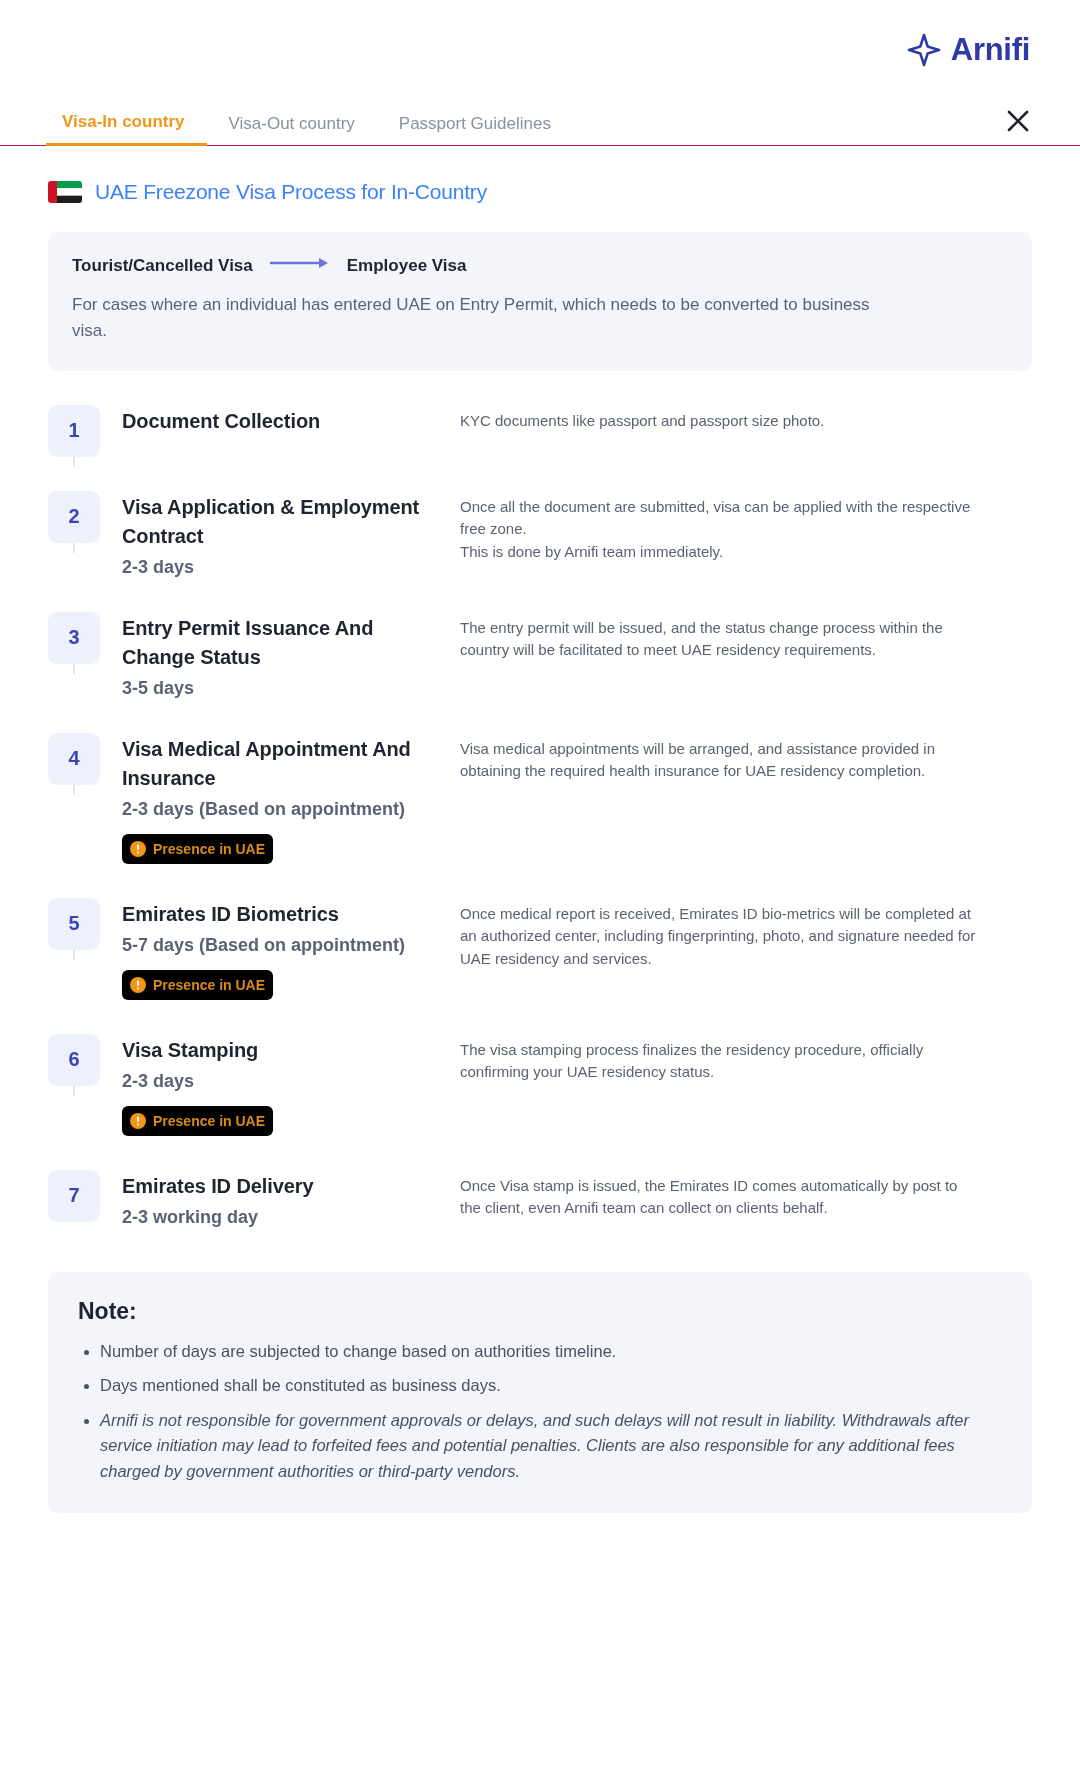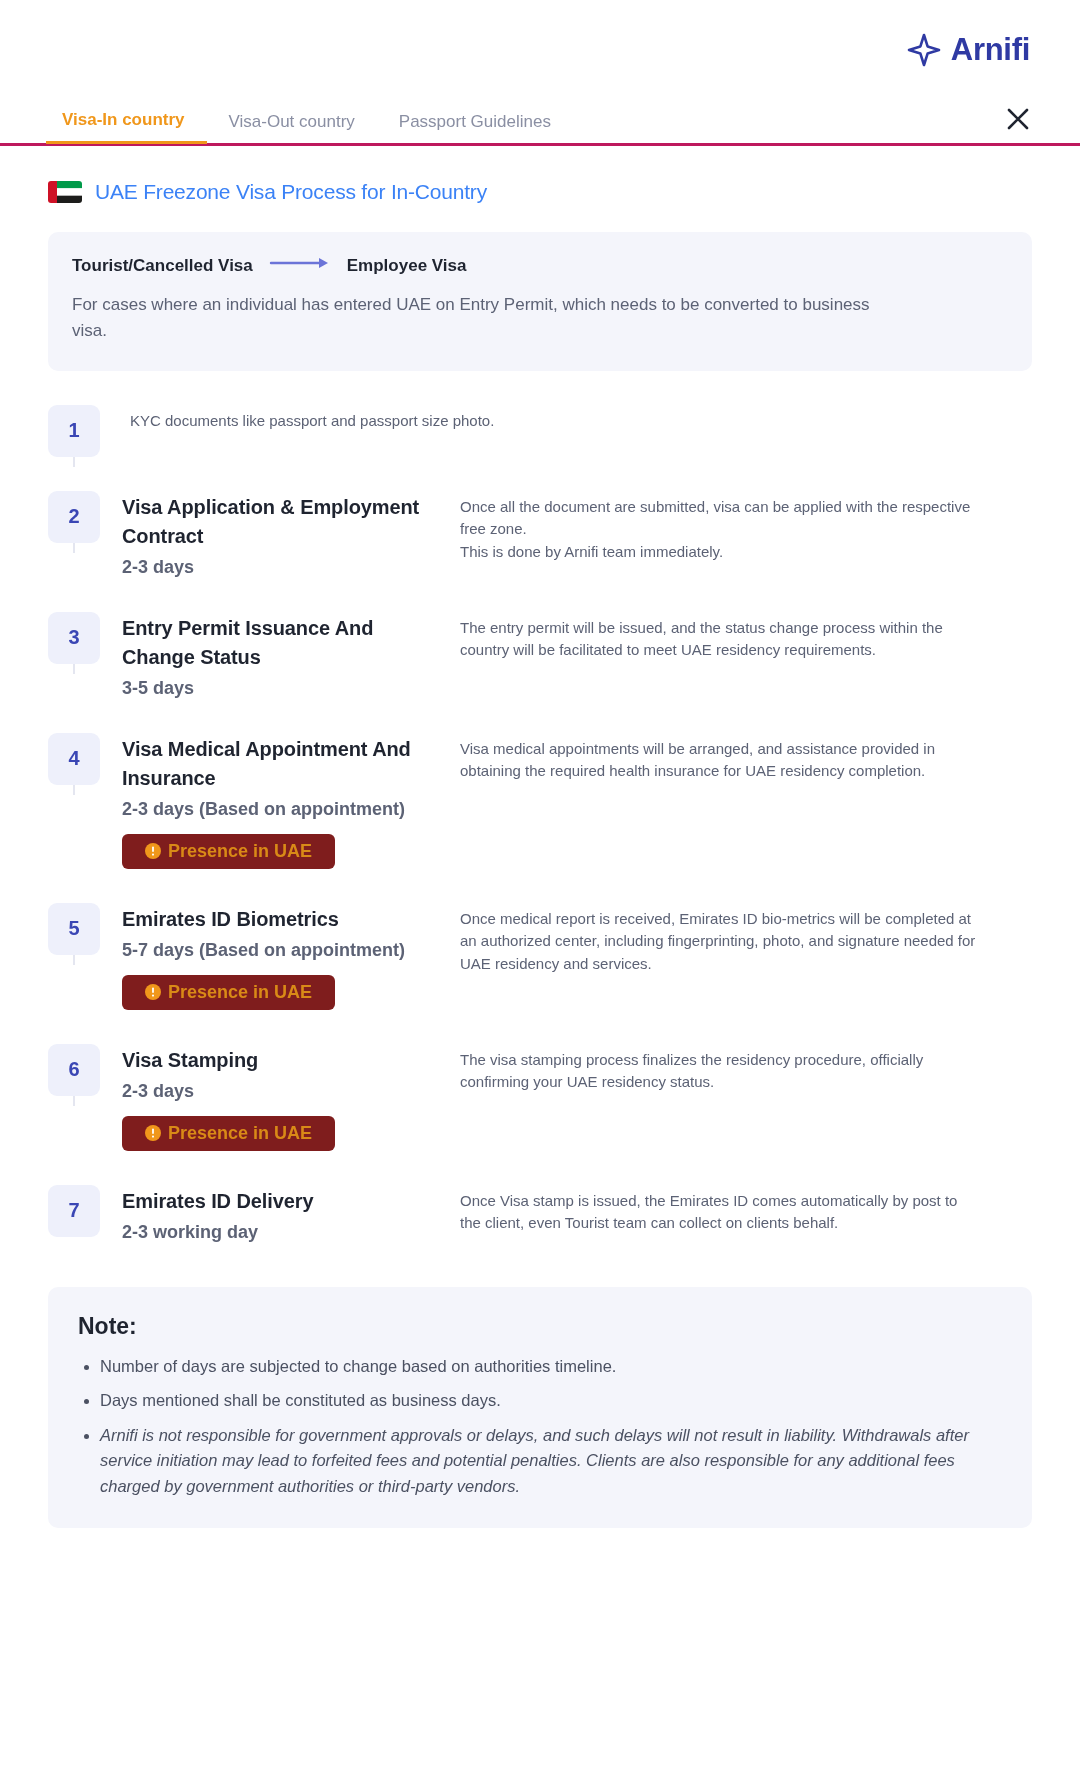--- a/index.html
+++ b/index.html
@@ -32,21 +32,21 @@
     letter-spacing: -0.3px;
   }
 
   
   .tabbar {
     position: relative;
     display: flex;
     align-items: flex-end;
     gap: 0;
     padding: 0 46px;
-    border-bottom: 3px solid #be185d;
+    border-bottom: 1px solid #be185d;
     height: 46px;
   }
   .tab {
     font-size: 17px;
     color: #8a8fa3;
     padding: 0 22px 13px 22px;
     cursor: pointer;
     white-space: nowrap;
     line-height: 1;
   }
@@ -169,25 +169,25 @@
   .step-duration {
     font-size: 18px;
     font-weight: 700;
     color: #5c6275;
     margin-top: 6px;
   }
   .presence-chip {
     display: inline-flex;
     align-items: center;
     gap: 7px;
-    background: #7f1d1d;
+    background: #000000;
     color: #d98a17;
     border-radius: 6px;
-    padding: 7px 23px;
-    font-size: 18px;
+    padding: 7px 8px;
+    font-size: 14px;
     font-weight: 600;
     margin-top: 14px;
   }
   .chip-dot {
     width: 16px; height: 16px; flex: none; display: block;
   }
 
   .desc-col {
     flex: 1;
     padding-left: 30px;
@@ -285,20 +285,23 @@
   </div>
   <div class="intro-text">For cases where an individual has entered UAE on Entry Permit, which needs to be converted to business visa.</div>
 </div>
 
 <div class="steps">
 
   <div class="step">
     <div class="badge-col">
       <div class="badge">1</div>
       <div class="connector"></div>
+    </div>
+    <div class="mid-col">
+      <div class="step-title">Document Collection</div>
     </div>
     <div class="desc-col">
       <div class="step-desc">KYC documents like passport and passport size photo.</div>
     </div>
   </div>
 
   <div class="step">
     <div class="badge-col">
       <div class="badge">2</div>
       <div class="connector"></div>
@@ -402,21 +405,21 @@
   <div class="step">
     <div class="badge-col">
       <div class="badge">7</div>
 
     </div>
     <div class="mid-col">
       <div class="step-title">Emirates ID Delivery</div>
       <div class="step-duration">2-3 working day</div>
     </div>
     <div class="desc-col">
-      <div class="step-desc">Once Visa stamp is issued, the Emirates ID comes automatically by post to the client, even Tourist team can collect on clients behalf.</div>
+      <div class="step-desc">Once Visa stamp is issued, the Emirates ID comes automatically by post to the client, even Arnifi team can collect on clients behalf.</div>
     </div>
   </div>
 
 </div>
 
 <div class="note-card">
   <div class="note-title">Note:</div>
   <ul class="note-list">
     <li class="note-item">Number of days are subjected to change based on authorities timeline.</li>
     <li class="note-item">Days mentioned shall be constituted as business days.</li>

